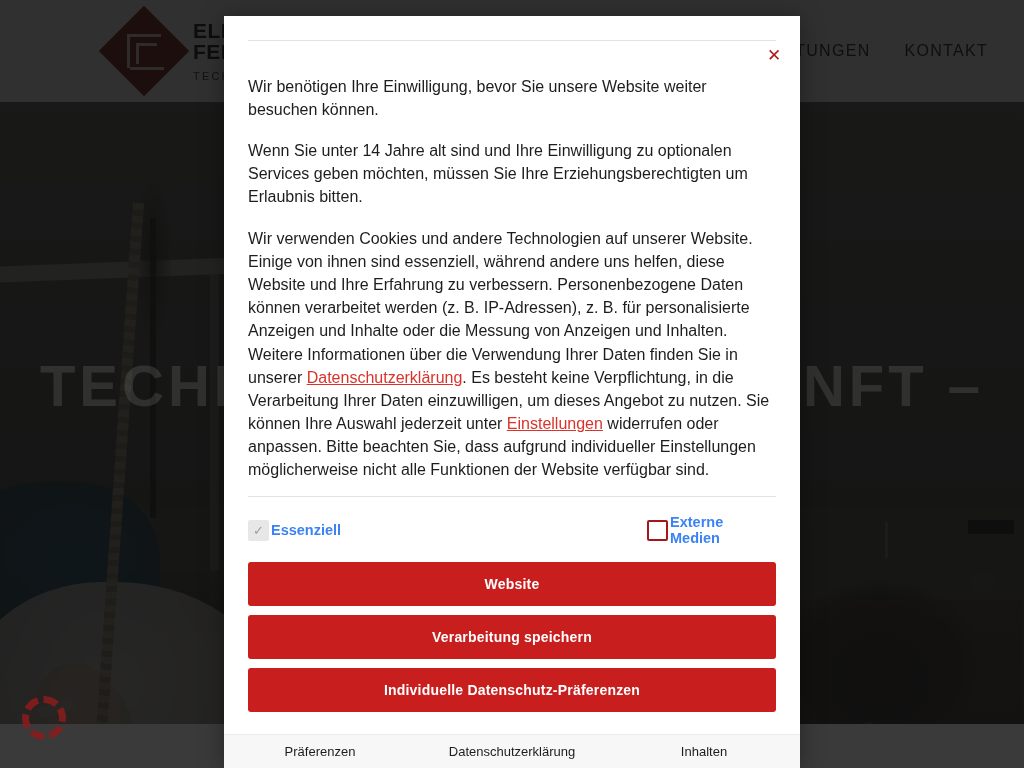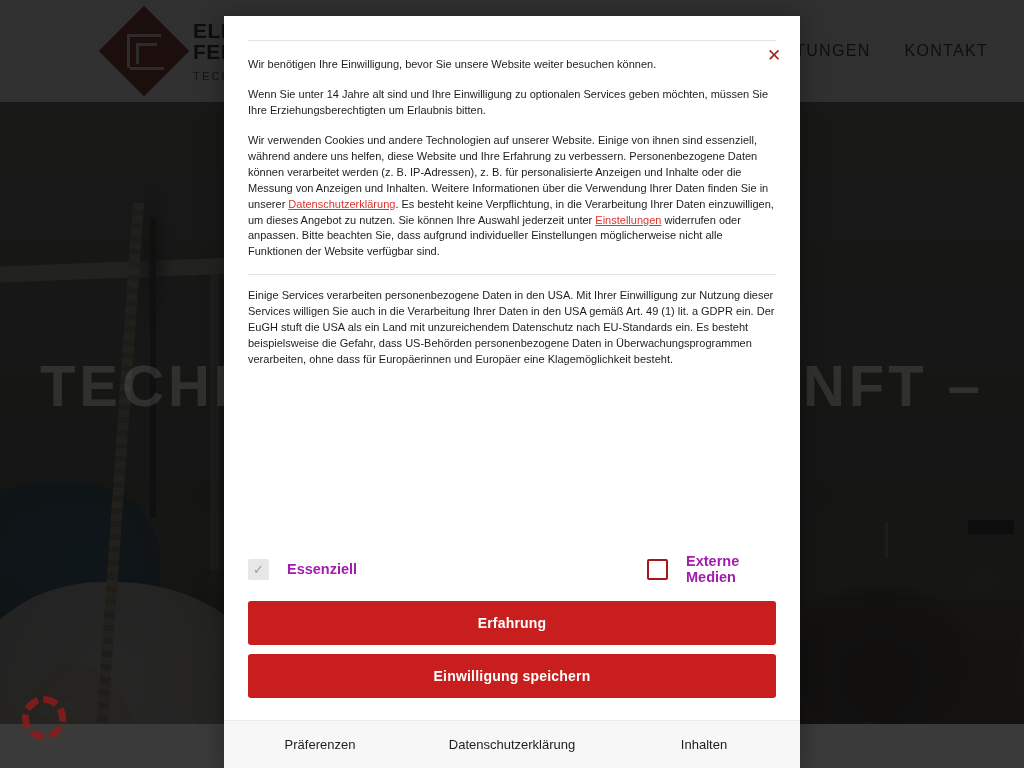--- a/index.html
+++ b/index.html
@@ -164,53 +164,53 @@
   .dialog-title {
     margin:39px 0 0; text-align:center;
     font-size:21px; font-weight:700; letter-spacing:.2px; color:#0e0e0e;
   }
   .dialog-rule { margin:24px 24px 0; height:1px; background:#e3e3e3; }
 
   .dialog-body {
     padding:16px 24px 0; overflow:hidden; flex:1 1 auto;
   }
   .dialog-body p {
-    margin:0 0 14px; font-size:11px; line-height:1.45; color:#1d1d1d;
+    margin:18px 0 14px; font-size:16px; line-height:1.45; color:#1d1d1d;
   }
   .dialog-body a { color:#d9342b; text-decoration:underline; }
 
   .body-rule { height:1px; background:#e3e3e3; margin:10px 0 0; }
 
   
   .services {
     display:flex; padding:16px 24px 0; gap:0;
   }
   .service { display:flex; align-items:center; width:50%; }
   .service-right { justify-content:space-between; padding-left:135px; }
   .cb {
     width:21px; height:21px; flex:0 0 auto; display:flex;
     align-items:center; justify-content:center; border-radius:2px;
   }
   .cb-disabled { background:#e7e7e7; color:#9b9b9b; font-size:13px; }
   .cb-empty { background:#fff; border:2px solid #a3191b; }
-  .service-label { margin-left:18px; font-size:14.5px; font-weight:700; color:#a21caf; }
+  .service-label { margin-left:2px; font-size:14.5px; font-weight:700; color:#3b82f6; }
 
   
   .actions { padding:16px 24px 0; }
   .btn {
     display:flex; align-items:center; justify-content:center;
     width:100%; height:44px; margin-bottom:9px; border:none; border-radius:3px;
     background:#c81e1e; color:#ffffff; font-size:14px; font-weight:700;
     font-family:"Liberation Sans", sans-serif; cursor:pointer; letter-spacing:.2px;
   }
   .btn:last-child { margin-bottom:0; }
 
   .dialog-footer {
     margin-top:22px; background:#f7f7f7; border-top:1px solid #ececec;
-    height:48px; display:flex; align-items:center; flex:0 0 auto;
+    height:34px; display:flex; align-items:center; flex:0 0 auto;
   }
   .footer-link {
     flex:1 1 0; text-align:center; font-size:13px; color:#1d1d1d; cursor:pointer;
   }
 </style>
 </head>
 <body>
 
 <div id="page">
 
@@ -285,22 +285,23 @@
         <span class="cb cb-disabled">✓</span>
         <span class="service-label">Essenziell</span>
       </label>
       <label class="service service-right">
         <span class="cb cb-empty"></span>
         <span class="service-label">Externe Medien</span>
       </label>
     </div>
 
     <div class="actions">
-      <button class="btn">Erfahrung</button>
-      <button class="btn">Einwilligung speichern</button>
+      <button class="btn">Website</button>
+      <button class="btn">Verarbeitung speichern</button>
+      <button class="btn">Individuelle Datenschutz-Präferenzen</button>
     </div>
 
     <div class="dialog-footer">
       <span class="footer-link">Präferenzen</span>
       <span class="footer-link">Datenschutzerklärung</span>
       <span class="footer-link">Inhalten</span>
     </div>
 
   </div>
 </div>

